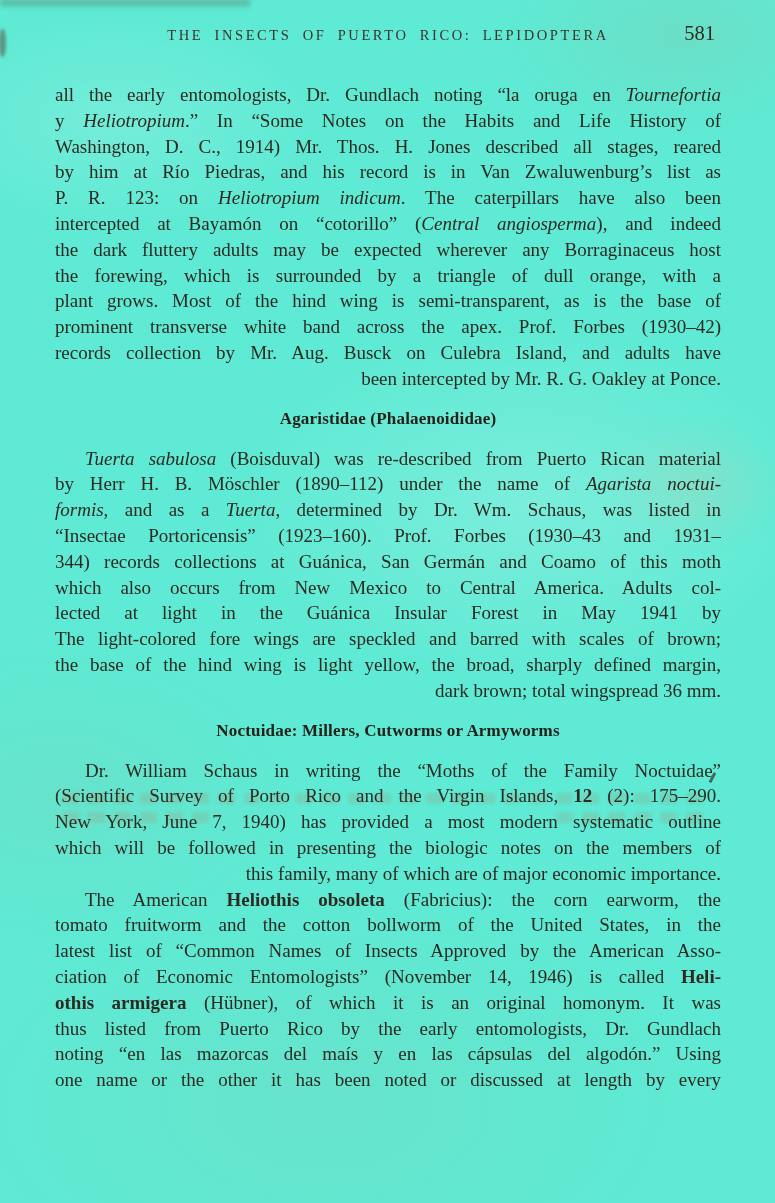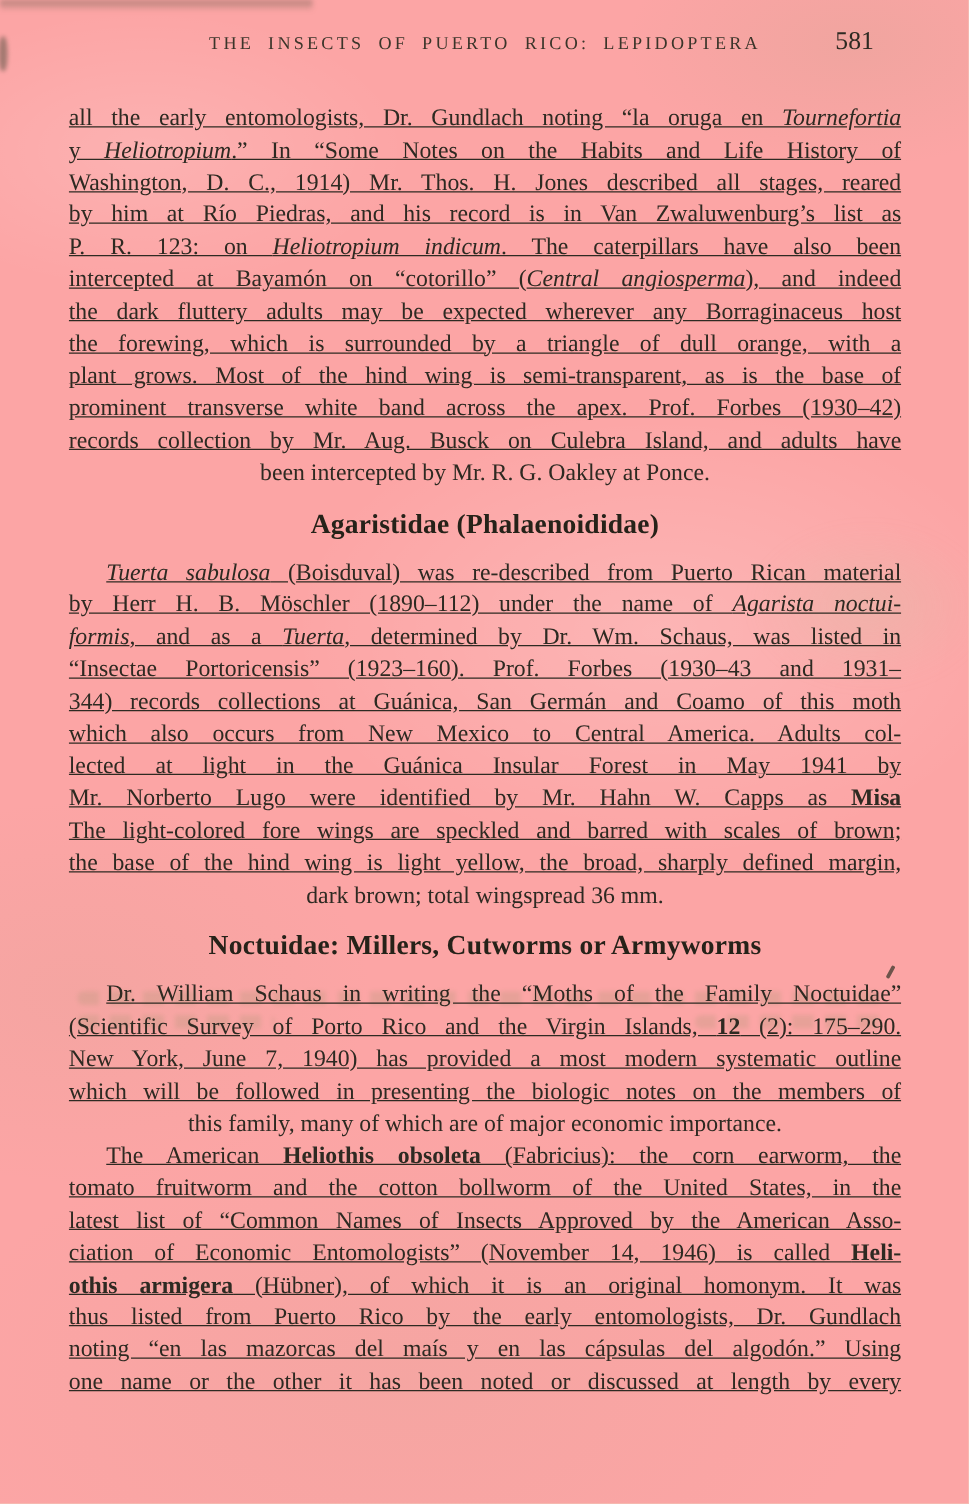--- a/index.html
+++ b/index.html
@@ -3,21 +3,21 @@
 <meta charset="utf-8">
 <style>
   html, body { margin: 0; padding: 0; }
   body { width: 775px; background: #eae2cc; }
 
   .page {
     position: relative;
     width: 775px;
     height: 1203px;
     overflow: hidden;
-    background: #fca5a5;
+    background: #5eead4;
     font-family: "Liberation Serif", "DejaVu Serif", serif;
     color: #2e2a22;
   }
 
   
   .texture {
     position: absolute; inset: 0; pointer-events: none;
     background:
       radial-gradient(260px 140px at 88% 3%,  rgba(178,163,128,0.16), transparent 70%),
       radial-gradient(420px 260px at 68% 42%, rgba(255,255,255,0.18), transparent 70%),
@@ -26,41 +26,41 @@
       radial-gradient(300px 160px at 15% 10%, rgba(255,255,255,0.14), transparent 70%);
   }
 
   .running-head {
     position: absolute; top: 27px; left: 55px; width: 666px;
     text-align: center;
     font-size: 14.5px; letter-spacing: 2.6px; word-spacing: 5px;
     color: #3b352a;
   }
   .page-number {
-    position: absolute; top: 22px; right: 76px;
+    position: absolute; top: 22px; right: 60px;
     font-size: 20.5px; color: #2e2a22;
   }
 
   .page-body {
     position: absolute; top: 82px; left: 55px; width: 666px;
     font-size: 19px;
   }
   .paragraph { margin: 0; }
   .line {
     line-height: 25.8px; height: 25.8px; overflow: hidden;
-    text-align: center; white-space: normal;
+    text-align: right; white-space: normal;
   }
-  .line.justify { text-align: justify; text-decoration: underline; }
+  .line.justify { text-align: justify; }
   .line.justify::after { content: ""; display: inline-block; width: 100%; height: 0; }
   .line.indent { text-indent: 30px; }
   .it { font-style: italic; }
   .bd { font-weight: bold; }
 
   .section-heading {
-    font-weight: bold; font-size: 22px; line-height: 26px;
+    font-weight: bold; font-size: 17px; line-height: 26px;
     text-align: center; margin: 14px 0;
     color: #262219; letter-spacing: 0.2px;
   }
 
   
   .smudge-top-edge {
     position: absolute; left: 0; top: 0; width: 250px; height: 9px;
     background: linear-gradient(to bottom, rgba(88,82,64,0.45), rgba(88,82,64,0));
     filter: blur(2px); pointer-events: none;
   }
@@ -123,21 +123,20 @@
       </div>
       <div class="section-heading">Agaristidae (Phalaenoididae)</div>
       <div class="paragraph">
         <div class="line justify indent"><span class="it">Tuerta sabulosa</span><span> (Boisduval) was re-described from Puerto Rican material</span></div>
         <div class="line justify"><span>by Herr H. B. Möschler (1890–112) under the name of </span><span class="it">Agarista noctui-</span></div>
         <div class="line justify"><span class="it">formis</span><span>, and as a </span><span class="it">Tuerta</span><span>, determined by Dr. Wm. Schaus, was listed in</span></div>
         <div class="line justify"><span>“Insectae Portoricensis” (1923–160). Prof. Forbes (1930–43 and 1931–</span></div>
         <div class="line justify"><span>344) records collections at Guánica, San Germán and Coamo of this moth</span></div>
         <div class="line justify"><span>which also occurs from New Mexico to Central America. Adults col-</span></div>
         <div class="line justify"><span>lected at light in the Guánica Insular Forest in May 1941 by</span></div>
-        <div class="line justify"><span>Mr. Norberto Lugo were identified by Mr. Hahn W. Capps as </span><span class="bd">Misa</span></div>
         <div class="line justify"><span>The light-colored fore wings are speckled and barred with scales of brown;</span></div>
         <div class="line justify"><span>the base of the hind wing is light yellow, the broad, sharply defined margin,</span></div>
         <div class="line"><span>dark brown; total wingspread 36 mm.</span></div>
       </div>
       <div class="section-heading">Noctuidae: Millers, Cutworms or Armyworms</div>
       <div class="paragraph">
         <div class="line justify indent"><span>Dr. William Schaus in writing the “Moths of the Family Noctuidae”</span></div>
         <div class="line justify"><span>(Scientific Survey of Porto Rico and the Virgin Islands, </span><span class="bd">12</span><span> (2): 175–290.</span></div>
         <div class="line justify"><span>New York, June 7, 1940) has provided a most modern systematic outline</span></div>
         <div class="line justify"><span>which will be followed in presenting the biologic notes on the members of</span></div>

